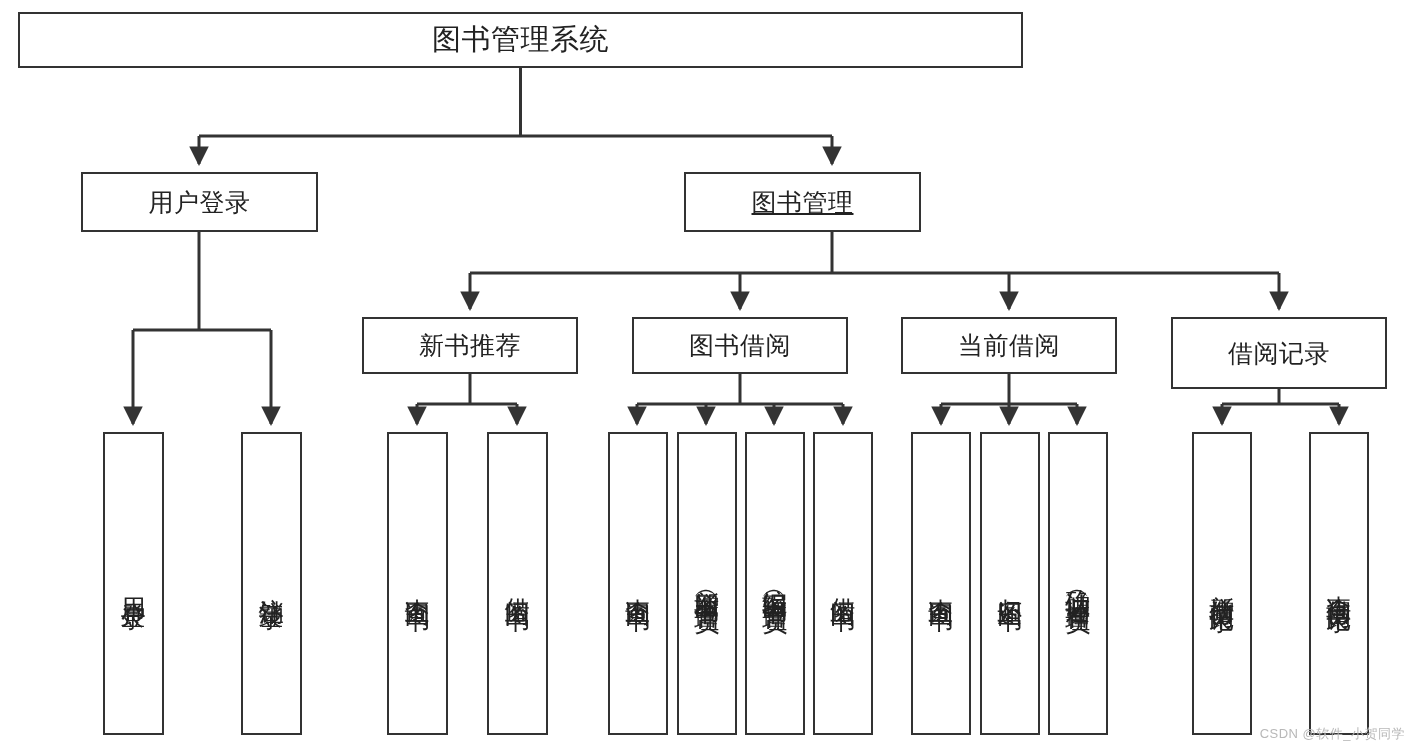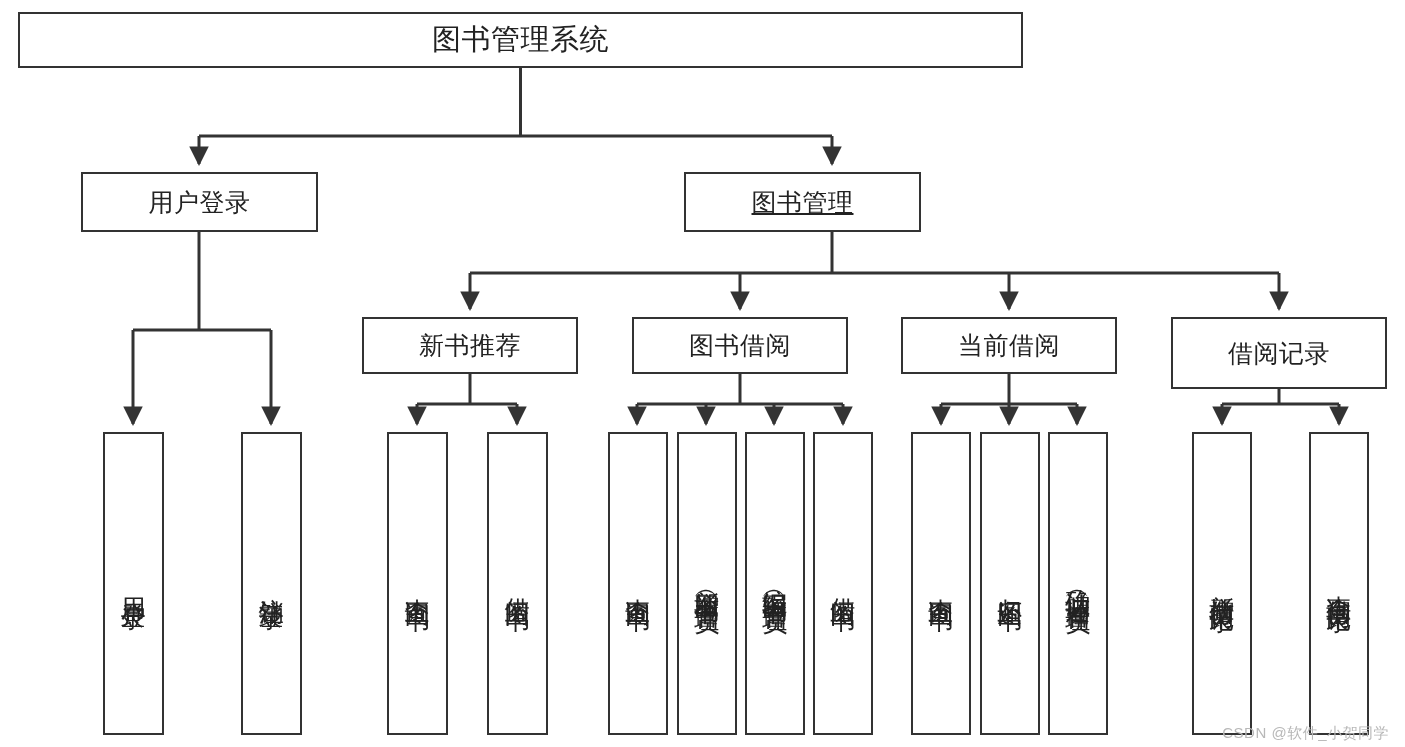--- a/index.html
+++ b/index.html
@@ -51,23 +51,23 @@
     writing-mode:vertical-rl;
     text-orientation:upright;
     font-size:25px;
     line-height:1.06;
     letter-spacing:3px;
     max-height:282px;
     white-space:normal;
   }
   .watermark{
     position:absolute;
-    right:16px;
+    right:0;
     bottom:4px;
-    font-size:15px;
+    font-size:13px;
     color:#b8b8b8;
     letter-spacing:0.5px;
     white-space:nowrap;
     font-family:"Liberation Sans","DejaVu Sans",sans-serif;
   }
 </style>
 </head>
 <body>
 
 <div id="canvas">

